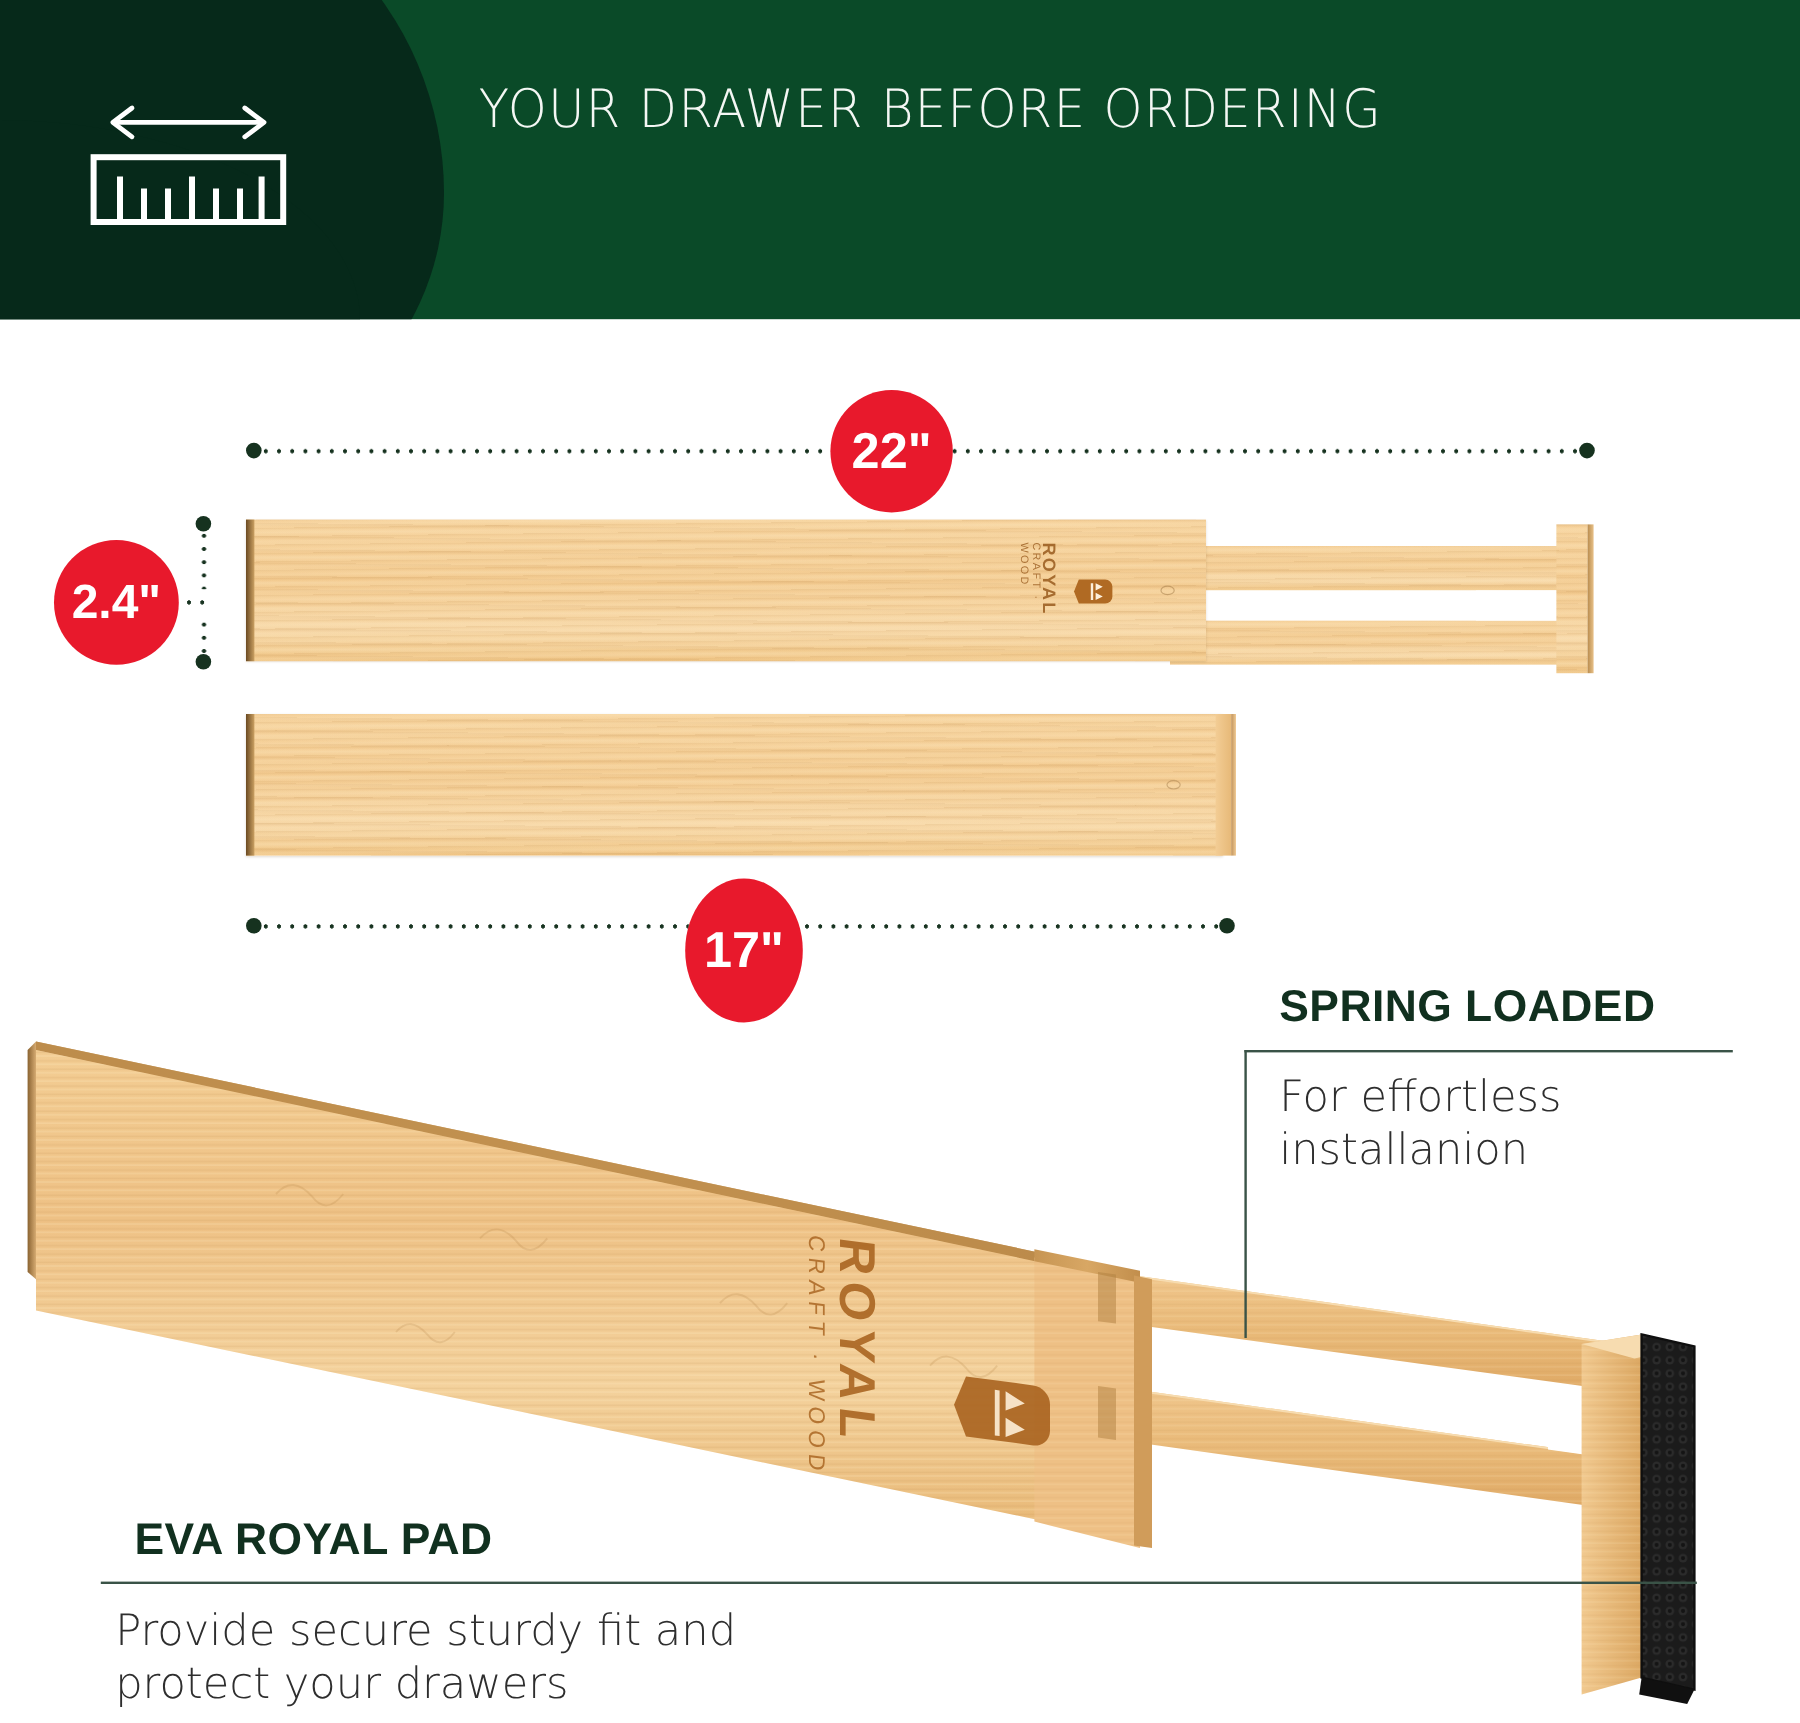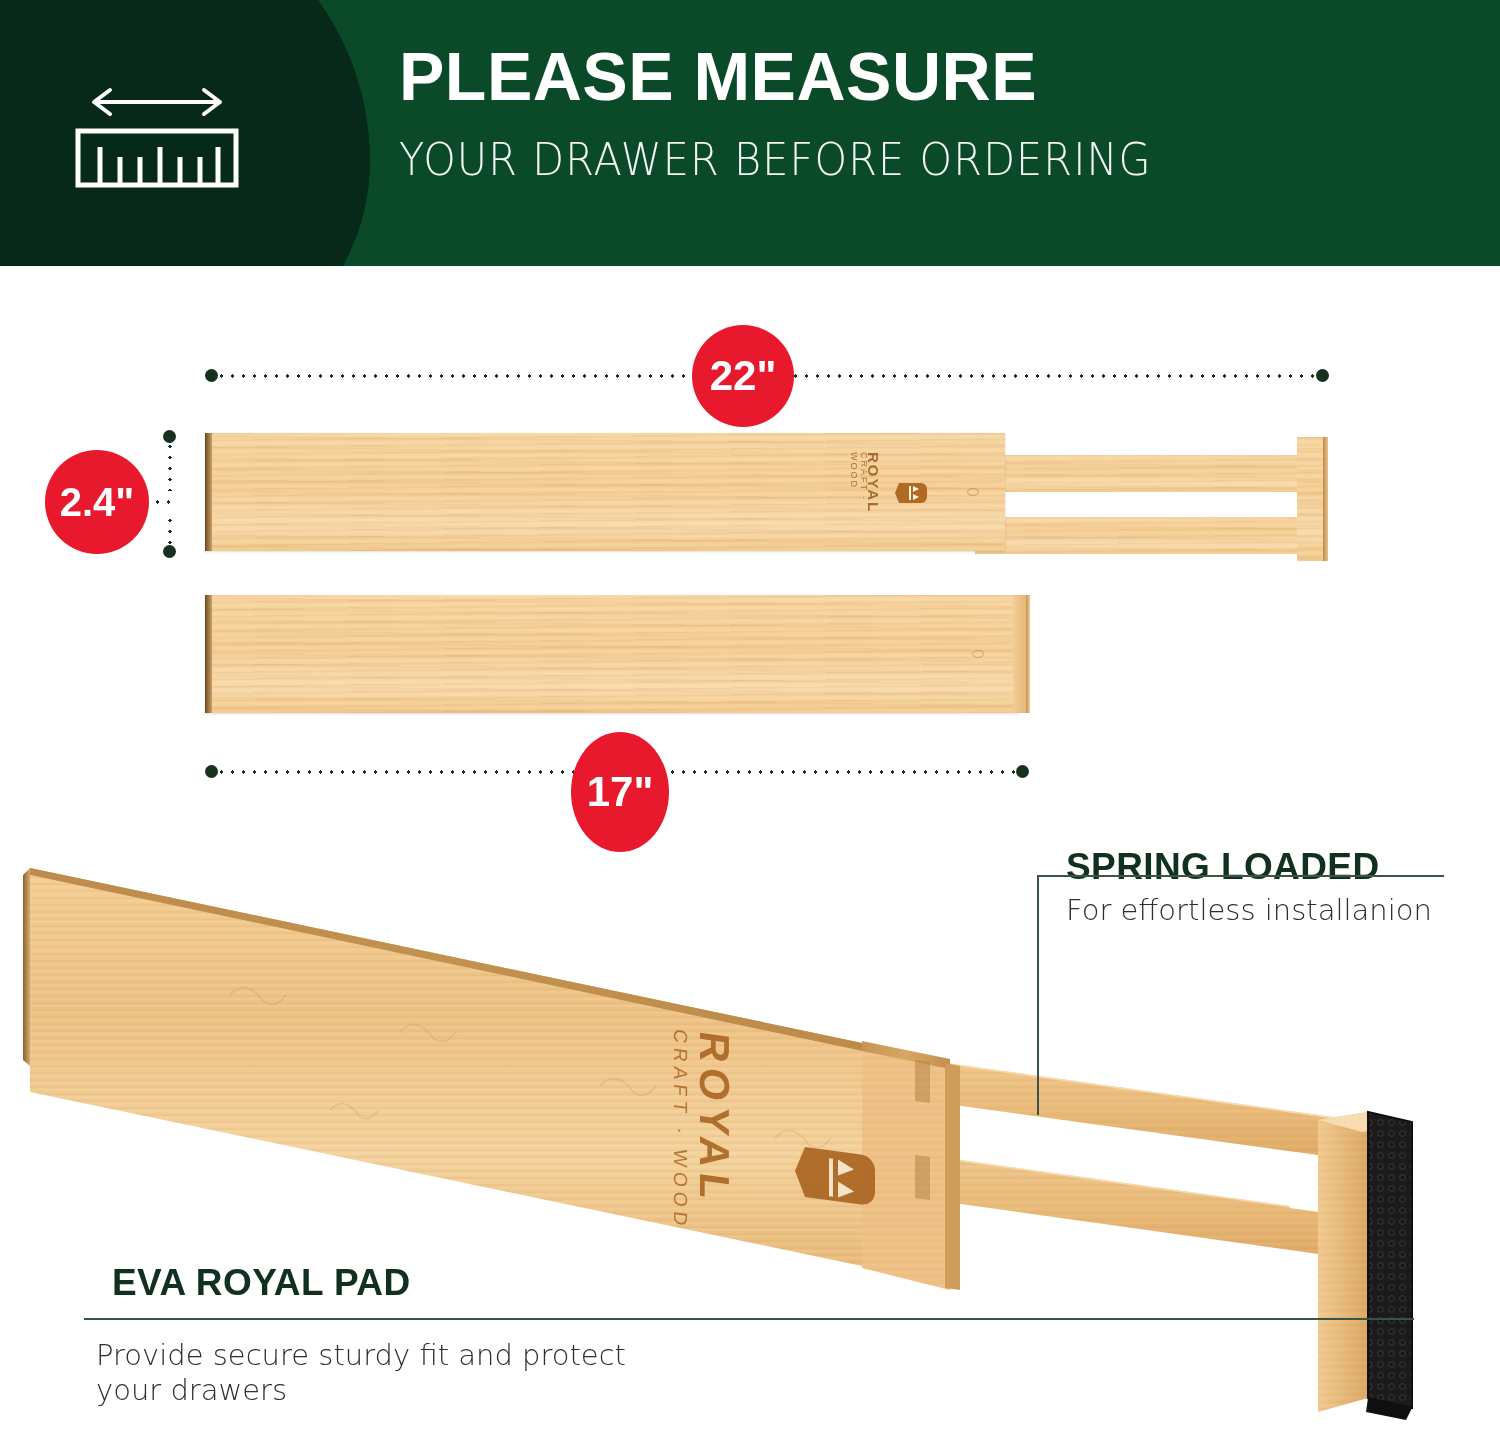--- a/index.html
+++ b/index.html
@@ -127,21 +127,21 @@
     position:absolute; font-size:37px; font-weight:bold;
     color:#11301f; letter-spacing:0.4px; z-index:20;
   }
   .callout-rule {
     position:absolute; height:2px; background:#3a5347; z-index:20;
   }
   .callout-lead {
     position:absolute; width:2px; background:#3a5347; z-index:20;
   }
   .callout-body {
-    position:absolute; font-size:29px; color:#2e2e2e;
+    position:absolute; font-size:36px; color:#2e2e2e;
     line-height:1.22; font-weight:300; z-index:20;
     font-family:"DejaVu Sans", sans-serif;
   }
   .cb-spring { left:1066px; top:893px; width:380px; }
   .cb-eva { left:96px; top:1338px; width:560px; }
 </style>
 </head>
 <body>
 
 <div class="header">
@@ -161,21 +161,20 @@
       <line x1="48" y1="81" x2="48" y2="109" stroke="#ffffff" stroke-width="5"></line>
       <line x1="68" y1="81" x2="68" y2="109" stroke="#ffffff" stroke-width="5"></line>
       <line x1="88" y1="71" x2="88" y2="109" stroke="#ffffff" stroke-width="5"></line>
       <line x1="108" y1="81" x2="108" y2="109" stroke="#ffffff" stroke-width="5"></line>
       <line x1="128" y1="81" x2="128" y2="109" stroke="#ffffff" stroke-width="5"></line>
       <line x1="146" y1="71" x2="146" y2="109" stroke="#ffffff" stroke-width="5"></line>
     </svg>
   </div>
 
   <div class="header-text">
-    <div class="header-title">PLEASE MEASURE</div>
     <div class="header-sub">YOUR DRAWER BEFORE ORDERING</div>
   </div>
 </div>
 
 <div class="dot" style="left:205px; top:369px;"></div>
 <div class="dimline" style="left:216px; top:374px; width:480px;"></div>
 <div class="dimline" style="left:790px; top:374px; width:530px;"></div>
 <div class="dot" style="left:1316px; top:369px;"></div>
 <div class="badge badge-22">22"</div>
 
@@ -323,21 +322,21 @@
       <polygon points="1318,300 1368,292 1412,302 1362,312" fill="#f7dcb0"></polygon>
 
       <polygon points="1368,292 1412,302 1412,588 1368,578" fill="url(#foamDots)"></polygon>
       <polygon points="1368,292 1412,302 1412,588 1368,578" fill="none" stroke="#0f0f0f" stroke-width="2"></polygon>
       <polygon points="1368,578 1412,588 1406,600 1366,592" fill="#101010"></polygon>
     </g>
   </svg>
 </div>
 
 <div>
-  <div class="callout-title" style="left:1066px; top:846px;">SPRING LOADED</div>
+  <div class="callout-title" style="left:1066px; top:818px;">SPRING LOADED</div>
   <div class="callout-rule" style="left:1037px; top:875px; width:407px;"></div>
   <div class="callout-lead" style="left:1037px; top:875px; height:240px;"></div>
   <div class="callout-body cb-spring">For effortless installanion</div>
 </div>
 
 <div>
   <div class="callout-title" style="left:112px; top:1262px;">EVA ROYAL PAD</div>
   <div class="callout-rule" style="left:84px; top:1318px; width:1330px;"></div>
   <div class="callout-lead" style="left:84px; top:1318px; height:0px;"></div>
   <div class="callout-body cb-eva">Provide secure sturdy fit and protect your drawers</div>

